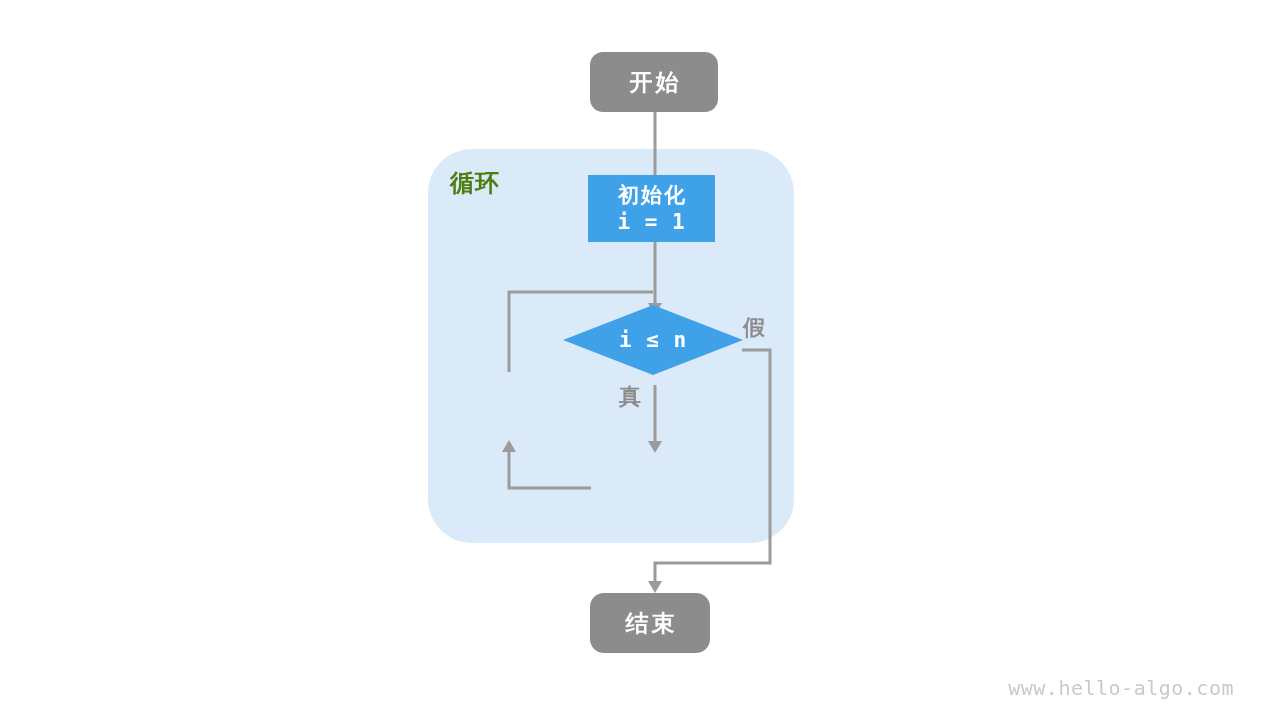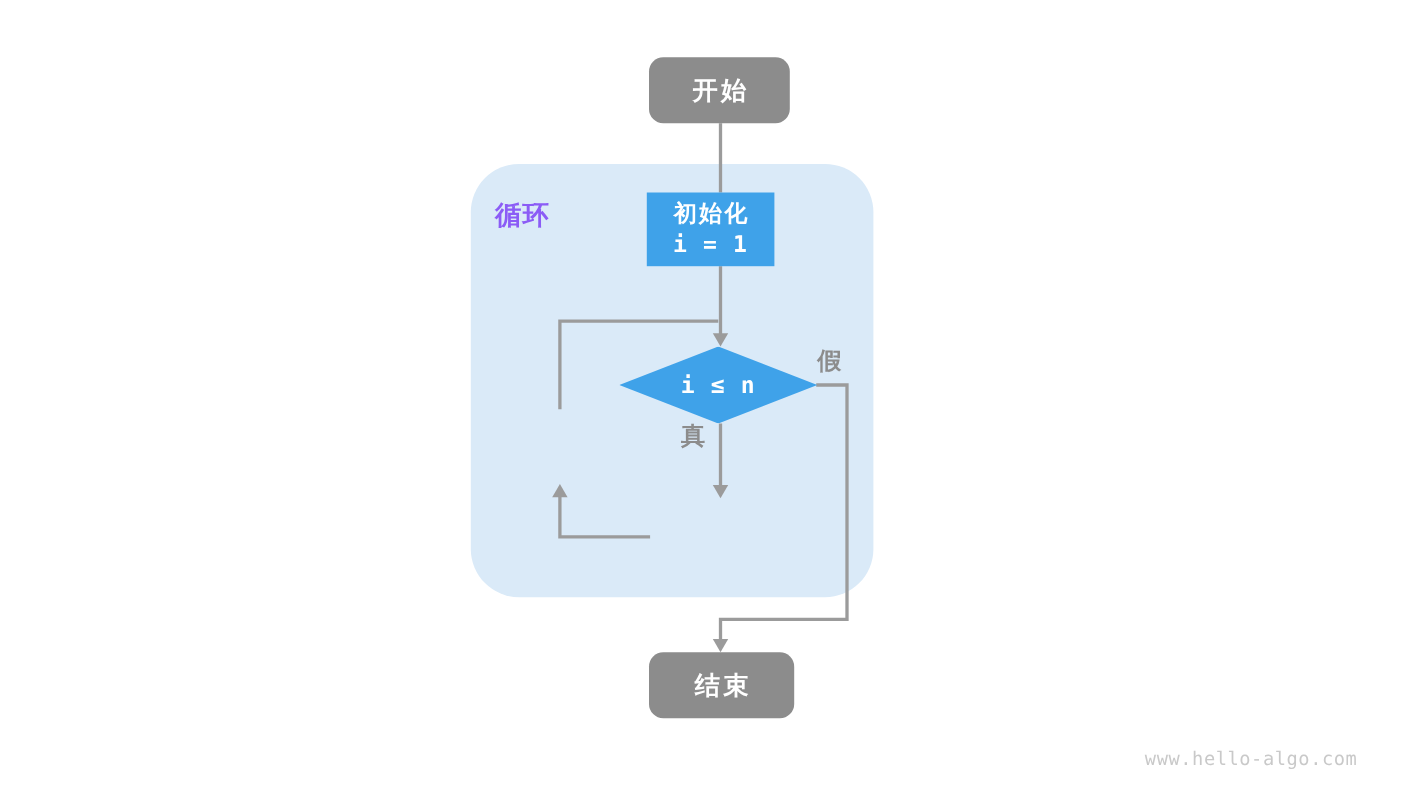--- a/index.html
+++ b/index.html
@@ -15,24 +15,24 @@
   
   .loop-container {
     position: absolute;
     left: 428px; top: 149px;
     width: 366px; height: 394px;
     background: #daeaf8;
     border-radius: 44px;
   }
   .loop-label {
     position: absolute;
-    left: 450px; top: 180px;
+    left: 450px; top: 167px;
     font-size: 24px;
     font-weight: bold;
-    color: #8b5cf6;
+    color: #4d7c0f;
     letter-spacing: 1px;
   }
 
   
   svg.connectors { position: absolute; left: 0; top: 0; }
 
   
   .node {
     position: absolute;
     display: flex;
@@ -66,42 +66,42 @@
     font-weight: bold;
     letter-spacing: 1px;
   }
   .diamond {
     background: #3fa2e9;
     clip-path: polygon(50% 0, 100% 50%, 50% 100%, 0 50%);
   }
   .diamond .code { font-size: 21px; }
 
   #node-start  { left: 590px; top:  52px; width: 128px; height: 60px; }
-  #node-init   { left: 588px; top: 175px; width: 116px; height: 67px; }
-  #node-cond   { left: 563px; top: 315px; width: 180px; height: 70px; }
+  #node-init   { left: 588px; top: 175px; width: 127px; height: 67px; }
+  #node-cond   { left: 563px; top: 305px; width: 180px; height: 70px; }
   #node-update { left: 443px; top: 372px; width: 132px; height: 68px; }
   #node-task   { left: 590px; top: 453px; width: 130px; height: 70px; }
-  #node-end    { left: 590px; top: 593px; width: 132px; height: 60px; }
+  #node-end    { left: 590px; top: 593px; width: 120px; height: 60px; border-radius: 14px; }
 
   
   .edge-label {
     position: absolute;
     font-size: 22px;
     font-weight: bold;
     color: #8c8c8c;
   }
   #label-true  { left: 619px; top: 382px; }
   #label-false { left: 743px; top: 313px; }
 
   
   .watermark {
     position: absolute;
     right: 46px; bottom: 20px;
     font-family: "DejaVu Sans Mono", monospace;
-    font-size: 17px;
+    font-size: 20px;
     color: #c9c9c9;
     letter-spacing: 0.5px;
   }
 </style>
 </head>
 <body>
 
 <div class="canvas">
 
   <div class="loop-container"></div>

